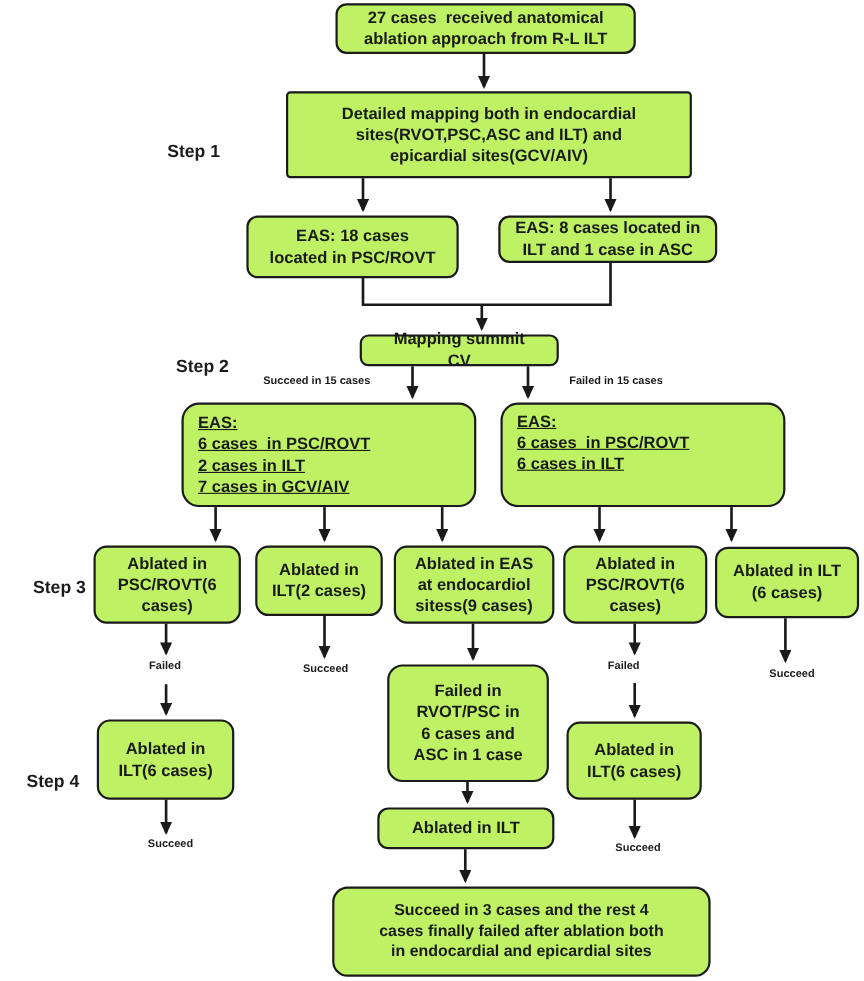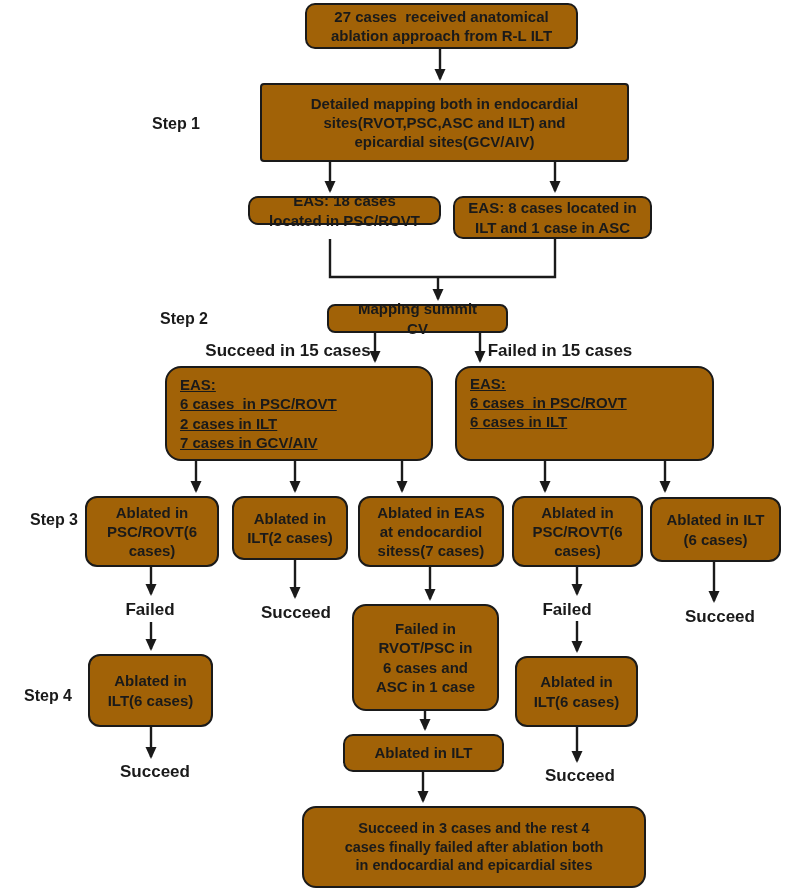--- a/index.html
+++ b/index.html
@@ -1,27 +1,27 @@
 <!DOCTYPE html>
 <html><head>
 <meta charset="utf-8">
 <style>
   html,body{margin:0;padding:0;background:#ffffff;}
   #canvas{position:relative;width:785px;height:892px;background:#ffffff;overflow:hidden;
           font-family:"Liberation Sans",sans-serif;color:#1a1a1a;}
   #connectors{position:absolute;left:0;top:0;width:785px;height:892px;}
-  .box{position:absolute;box-sizing:border-box;background:#a16207;border:2.5px solid #1a1a1a;
+  .box{position:absolute;box-sizing:border-box;background:#bef264;border:2.5px solid #1a1a1a;
        display:flex;align-items:center;justify-content:center;text-align:center;
        white-space:pre-wrap;font-weight:bold;font-size:15px;line-height:1.28;padding:2px 6px;}
   .box.left{justify-content:flex-start;text-align:left;padding-left:13px;text-decoration:underline;}
   .box.small-text{font-size:14.5px;}
   .lbl{position:absolute;transform:translateX(-50%);white-space:nowrap;
-       font-weight:bold;font-size:17px;line-height:1.2;}
+       font-weight:bold;font-size:10px;line-height:1.2;}
   .step-lbl{position:absolute;transform:translateX(-50%);white-space:nowrap;
-       font-weight:bold;font-size:16px;line-height:1.2;}
+       font-weight:bold;font-size:16px;line-height:1.2;margin-top:15px;}
 </style>
 </head>
 <body>
 
 <div id="canvas">
 
   <svg id="connectors" viewBox="0 0 785 892" xmlns="http://www.w3.org/2000/svg">
     <defs>
       <marker id="ah" markerUnits="userSpaceOnUse" markerWidth="13" markerHeight="12" refX="10" refY="5.5" orient="auto">
         <path d="M0,0 L12,5.5 L0,11 Z" fill="#1a1a1a"></path>
@@ -74,21 +74,21 @@
   <div class="step-lbl" style="left:54px;top:510px">Step 3</div>
   <div class="step-lbl" style="left:48px;top:686px">Step 4</div>
 
   <div class="box" style="left:305px;top:3px;width:273px;height:46px;border-radius:10px">27 cases  received anatomical
 ablation approach from R-L ILT</div>
 
   <div class="box" style="left:260px;top:83px;width:369px;height:79px;border-radius:4px">Detailed mapping both in endocardial
 sites(RVOT,PSC,ASC and ILT) and
 epicardial sites(GCV/AIV)</div>
 
-  <div class="box" style="left:248px;top:196px;width:193px;height:29px;border-radius:10px">EAS: 18 cases
+  <div class="box" style="left:224px;top:196px;width:193px;height:57px;border-radius:10px">EAS: 18 cases
 located in PSC/ROVT</div>
 
   <div class="box" style="left:453px;top:196px;width:199px;height:43px;border-radius:10px">EAS: 8 cases located in
 ILT and 1 case in ASC</div>
 
   <div class="box" style="left:327px;top:304px;width:181px;height:29px;border-radius:8px;padding:0 20px">Mapping summit CV</div>
 
   <div class="box left" style="left:165px;top:366px;width:268px;height:95px;border-radius:16px">EAS:
 6 cases  in PSC/ROVT
 2 cases in ILT
@@ -100,21 +100,21 @@
 
   <div class="box" style="left:85px;top:496px;width:134px;height:71px;border-radius:12px">Ablated in
 PSC/ROVT(6
 cases)</div>
 
   <div class="box" style="left:232px;top:496px;width:116px;height:64px;border-radius:12px">Ablated in
 ILT(2 cases)</div>
 
   <div class="box" style="left:358px;top:496px;width:146px;height:71px;border-radius:12px">Ablated in EAS
 at endocardiol
-sitess(7 cases)</div>
+sitess(9 cases)</div>
 
   <div class="box" style="left:512px;top:496px;width:131px;height:71px;border-radius:12px">Ablated in
 PSC/ROVT(6
 cases)</div>
 
   <div class="box" style="left:650px;top:497px;width:131px;height:65px;border-radius:12px">Ablated in ILT
 (6 cases)</div>
 
   <div class="box" style="left:352px;top:604px;width:147px;height:107px;border-radius:14px">Failed in
 RVOT/PSC in

